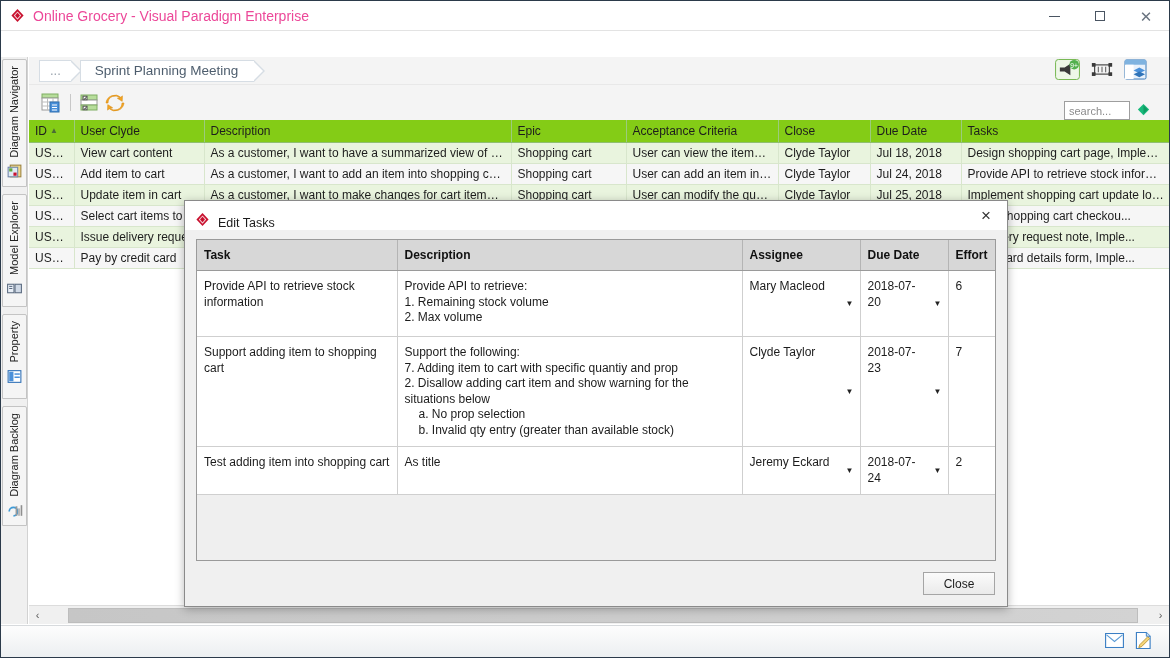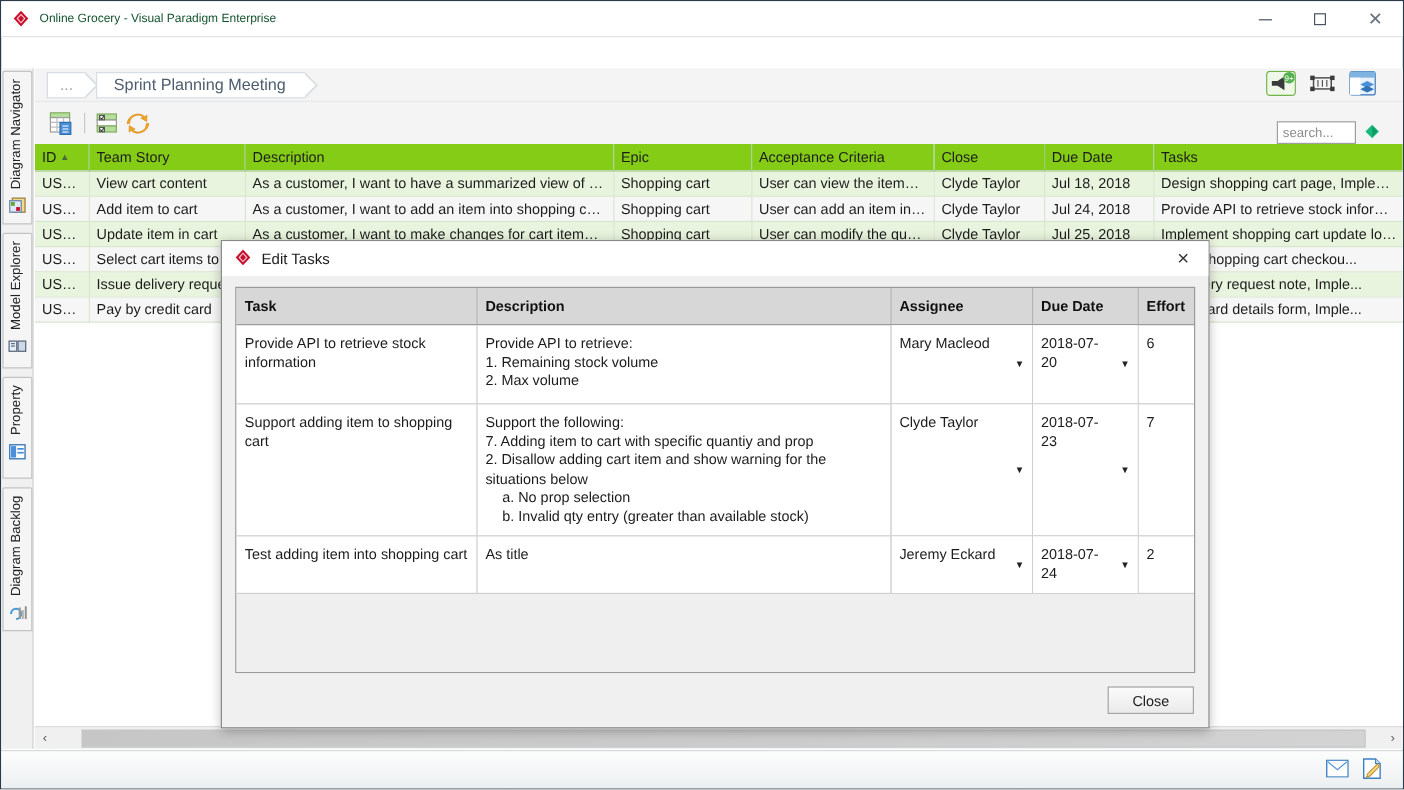--- a/index.html
+++ b/index.html
@@ -23,22 +23,22 @@
   
   .titlebar {
     height: 30px;
     display: flex; align-items: center;
     background: #ffffff;
     border-bottom: 1px solid #e3e3e3;
     position: relative;
   }
   .titlebar .vp-logo { margin-left: 9px; margin-right: 8px; display:flex; }
   .title-text {
-    font-size: 10px;
-    color: #14532d;
+    font-size: 14px;
+    color: #ec4899;
   }
   .win-btns { position: absolute; right: 0; top: 0; height: 30px; display: flex; }
   .win-btn {
     width: 46px; height: 30px;
     display: flex; align-items: center; justify-content: center;
     color: #4a5562;
   }
   .win-min { width: 11px; height: 1px; background: #4a5562; }
   .win-max { width: 10px; height: 10px; border: 1px solid #4a5562; }
   .win-close { font-size: 15px; line-height: 1; color: #6a7480; font-weight: 300; }
@@ -245,21 +245,21 @@
     left: 183px; top: 199px;
     width: 824px; height: 407px;
     background: #f0f0f0;
     border: 1px solid #8a8a8a;
     box-shadow: 0 2px 9px rgba(0,0,0,0.28);
     display: flex; flex-direction: column;
   }
   .modal-title {
     height: 29px;
     background: #ffffff;
-    display: flex; align-items: center;
+    display: flex; align-items: flex-end;
     padding-left: 10px;
     position: relative;
     flex: none;
   }
   .modal-title-text { font-size: 12.5px; color: #1c1c1c; margin-left: 8px; }
   .modal-close {
     position: absolute; right: 8px; top: 0; height: 29px; width: 26px;
     display: flex; align-items: center; justify-content: center;
     font-size: 17px; color: #333; font-weight: 300;
   }
@@ -485,21 +485,21 @@
             <col style="width:307px">
           <col style="width:115px">
             <col style="width:152px">
             <col style="width:92px">
           <col style="width:91px">
             <col style="width:210px">
         </colgroup>
         <thead>
           <tr>
             <th><span>ID</span><span class="sort-arrow">▲</span></th>
-            <th>Team Story</th>
+            <th>User Clyde</th>
             <th>Description</th>
             <th>Epic</th>
             <th>Acceptance Criteria</th>
             <th>Close</th>
             <th>Due Date</th>
             <th>Tasks</th>
           </tr>
         </thead>
         <tbody>
           <tr class="r-even">

